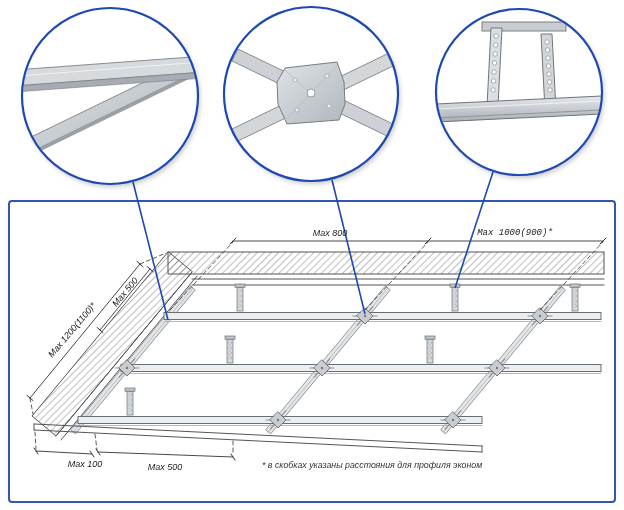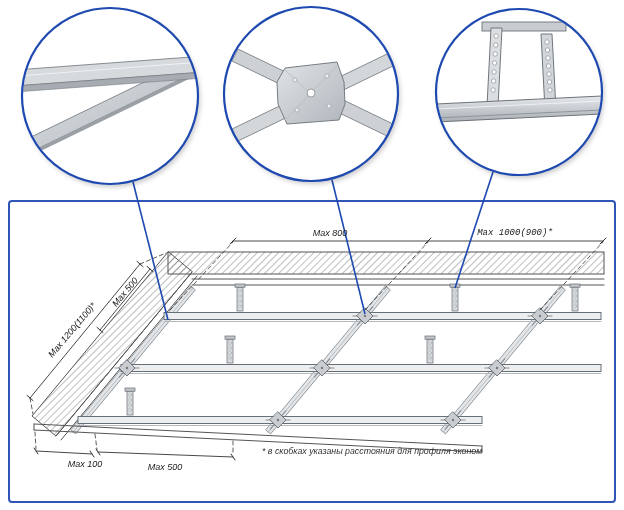--- a/index.html
+++ b/index.html
@@ -217,15 +217,15 @@
     <circle cx="519" cy="92" r="83" fill="none" stroke="#1d49b0" stroke-width="2.2"></circle>
   </g>
 </svg>
 
 <span class="lbl" style="left:330px; top:233px;">Max 800</span>
 <span class="lbl" style="left:515px; top:233px;font-family:Liberation Mono, monospace;">Max 1000(900)*</span>
 <span class="lbl rot" style="left:72px; top:330px;">Max 1200(1100)*</span>
 <span class="lbl rot" style="left:125px; top:292px;">Max 500</span>
 <span class="lbl" style="left:64px; top:464px;padding-left:42px;">Max 100</span>
 <span class="lbl" style="left:165px; top:467px;">Max 500</span>
-<span class="footnote" style="left:262px; top:446px;">* в скобках указаны расстояния для профиля эконом</span>
+<span class="footnote" style="left:262px; top:460px;">* в скобках указаны расстояния для профиля эконом</span>
 
 </div>
 
 </body></html>

